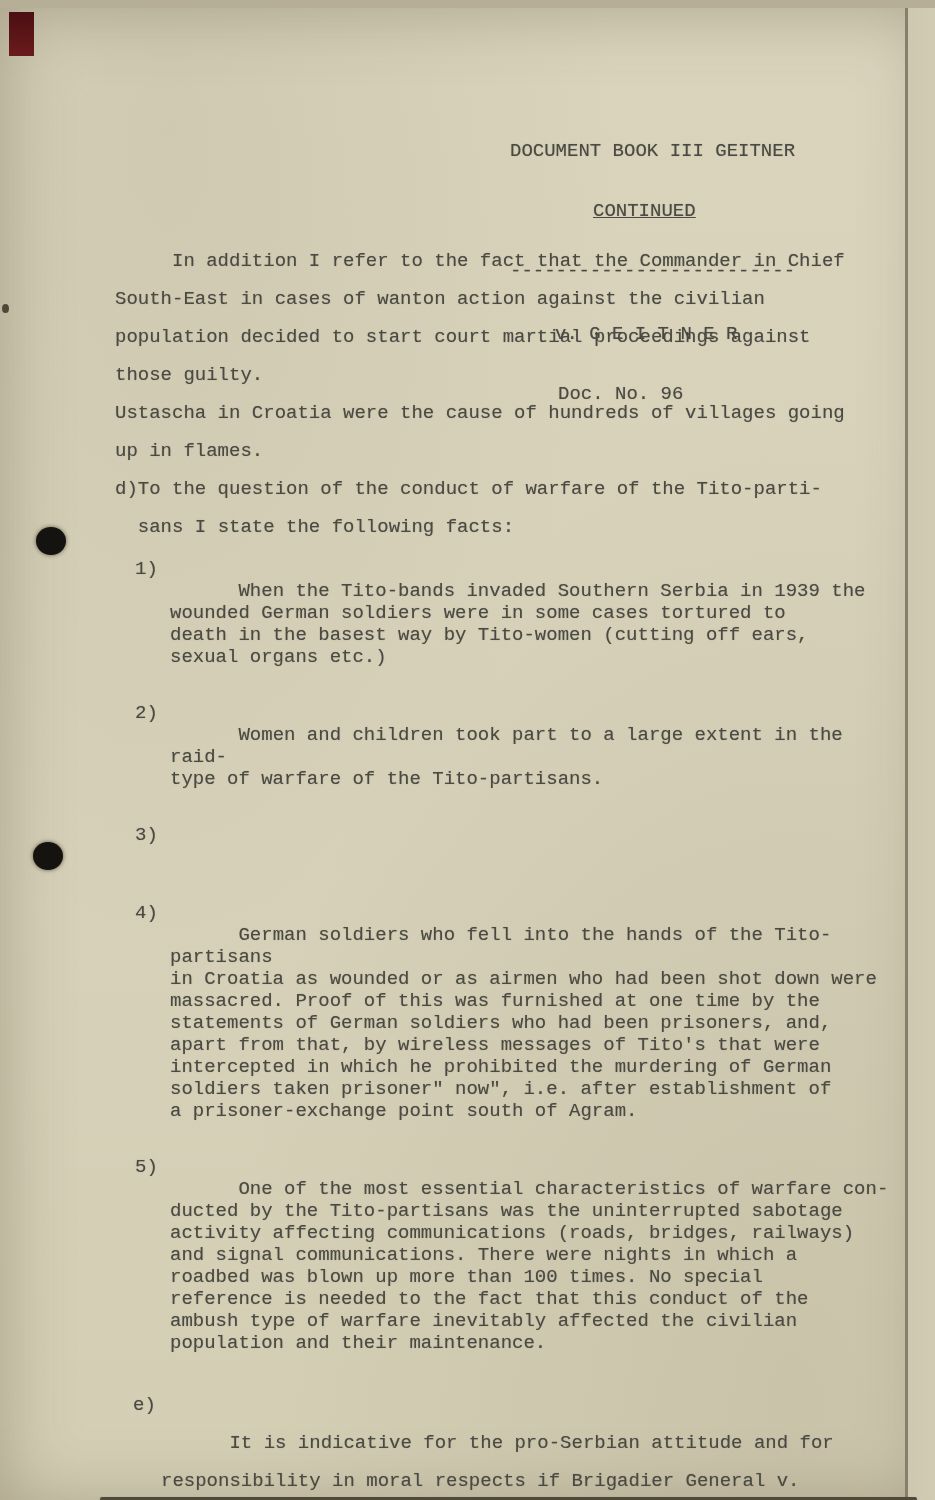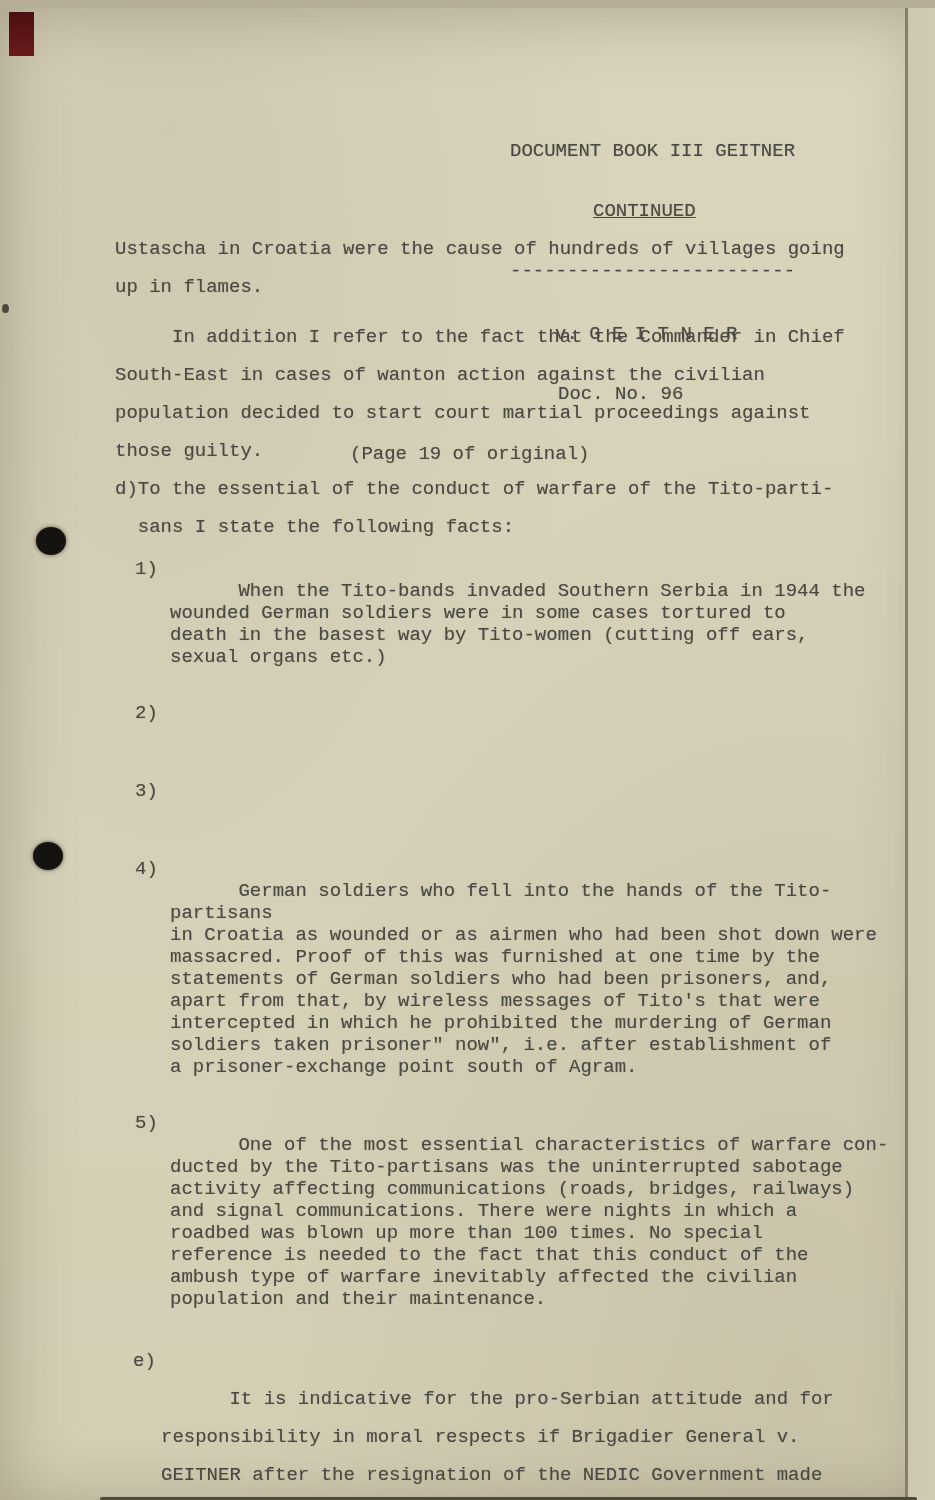--- a/index.html
+++ b/index.html
@@ -79,41 +79,41 @@
   <div class="hole bottom"></div>
   <div class="right-edge-strip"></div>
   <div class="bottom-edge"></div>
 
   <div class="header">
     <div class="h-book">DOCUMENT BOOK III GEITNER</div>
     <div class="h-cont">CONTINUED</div>
     <div class="h-div">-------------------------</div>
     <div class="h-case">v. G E I T N E R</div>
     <div class="h-doc">Doc. No. 96</div>
-    <div class="h-pageref">(Page 19 of original)</div>
   </div>
 
   <div class="content">
-    <div class="para p1">Ustascha in Croatia were the cause of hundreds of villages going
-up in flames.</div>
     <div class="para p2">     In addition I refer to the fact that the Commander in Chief
 South-East in cases of wanton action against the civilian
 population decided to start court martial proceedings against
 those guilty.</div>
-    <div class="para pd">d)To the essential of the conduct of warfare of the Tito-parti-
+    <div class="para p1">Ustascha in Croatia were the cause of hundreds of villages going
+up in flames.</div>
+    <div class="para pd">d)To the question of the conduct of warfare of the Tito-parti-
   sans I state the following facts:</div>
 
     <div class="item">
-      <span class="num">1)</span><span>When the Tito-bands invaded Southern Serbia in 1944 the
+      <span class="num">1)</span><span>When the Tito-bands invaded Southern Serbia in 1939 the
 wounded German soldiers were in some cases tortured to
 death in the basest way by Tito-women (cutting off ears,
 sexual organs etc.)</span>
     </div>
     <div class="item">
-      <span class="num">2)</span>
+      <span class="num">2)</span><span>Women and children took part to a large extent in the raid-
+type of warfare of the Tito-partisans.</span>
     </div>
     <div class="item">
       <span class="num">3)</span>
     </div>
     <div class="item">
       <span class="num">4)</span><span>German soldiers who fell into the hands of the Tito-partisans
 in Croatia as wounded or as airmen who had been shot down were
 massacred. Proof of this was furnished at one time by the
 statements of German soldiers who had been prisoners, and,
 apart from that, by wireless messages of Tito's that were

